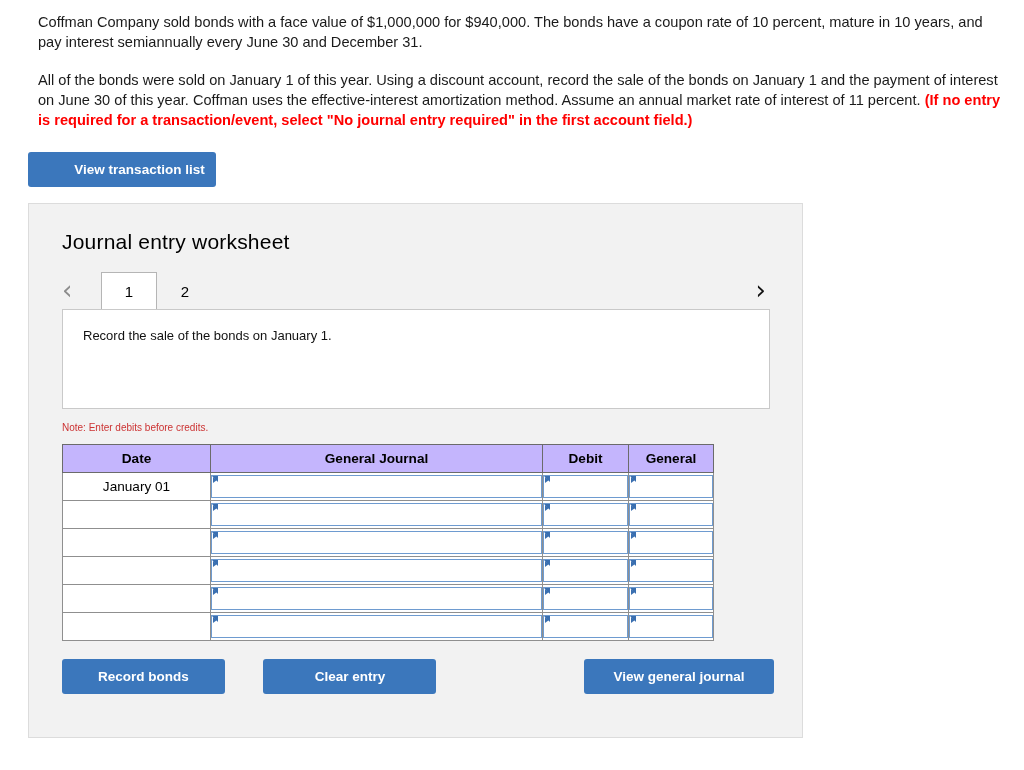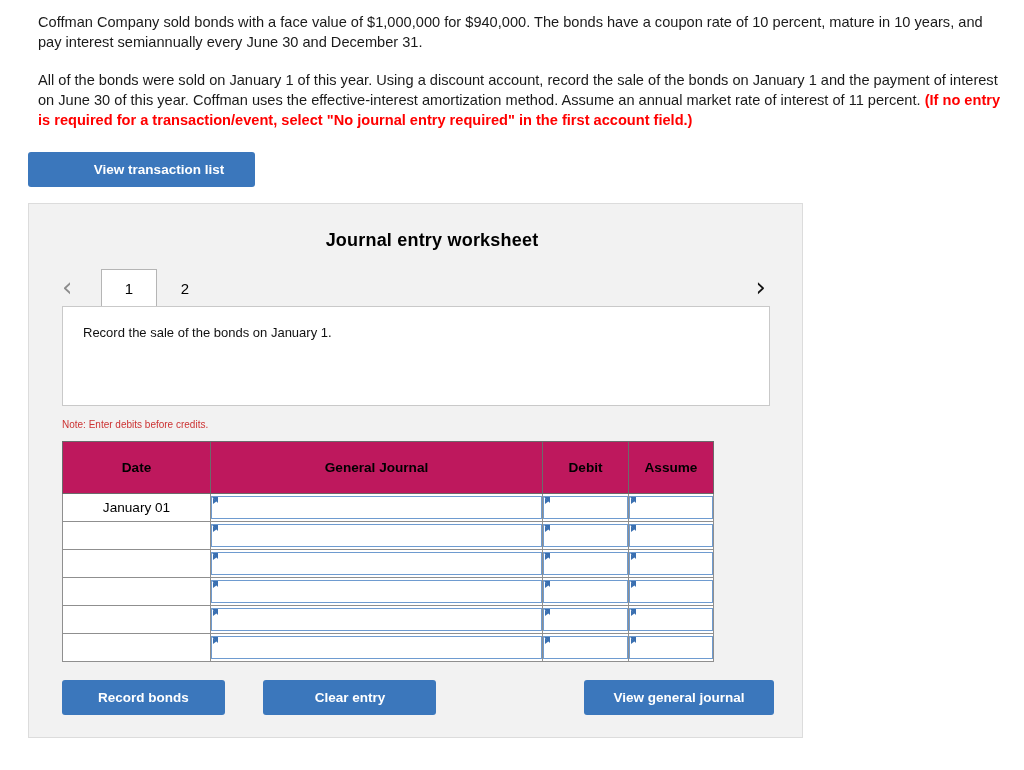--- a/index.html
+++ b/index.html
@@ -46,43 +46,42 @@
     cursor: pointer;
     padding: 0;
     line-height: 35px;
     height: 35px;
   }
 
   .view-transaction-wrap {
     padding: 22px 0 0 28px;
   }
   #view-transaction-list-button {
-    width: 227px;
+    width: 188px;
     padding-left: 35px;
   }
 
   
   .panel {
     position: relative;
     margin: 16px 0 0 28px;
     width: 775px;
     height: 535px;
     background: #f2f2f2;
     border: 1px solid #dcdcdc;
     box-sizing: border-box;
   }
 
   .panel-title {
     margin: 0;
     padding: 26px 0 0 33px;
-    font-size: 18px;
-    font-weight: bold;
+    font-size: 21px;
+    font-weight: normal;
     letter-spacing: 0.2px;
     color: #000000;
-    text-align: center;
   }
 
   
   .tabstrip {
     position: relative;
     margin: 18px 0 0 0;
     padding: 0 0 0 33px;
     height: 37px;
   }
   .chev {
@@ -157,27 +156,27 @@
   }
 
   
   .jtable {
     margin: 11px 0 0 33px;
     border-collapse: collapse;
     table-layout: fixed;
     border: 1px solid #9a9a9a;
   }
   .jtable th {
-    background: #be185d;
+    background: #c4b5fd;
     border: 1px solid #6b6b6b;
     font-size: 13.6px;
     font-weight: bold;
     color: #000000;
     height: 27px;
-    padding: 12px;
+    padding: 0;
     text-align: center;
   }
   .jtable td {
     border: 1px solid #8f8f8f;
     padding: 0;
     height: 27px;
     background: #ffffff;
     vertical-align: middle;
     margin-left: 41px;
   }
@@ -275,21 +274,21 @@
       <col class="col-date">
         <col class="col-gj">
         <col class="col-debit">
         <col class="col-credit">
     </colgroup>
     <thead>
       <tr>
         <th>Date</th>
         <th>General Journal</th>
         <th>Debit</th>
-        <th>Assume</th>
+        <th>General</th>
       </tr>
     </thead>
     <tbody>
       <tr>
         <td class="date-cell">January 01</td>
         <td>
             <div class="cellfield"></div>
           </td>
         <td>
             <div class="cellfield"></div>

